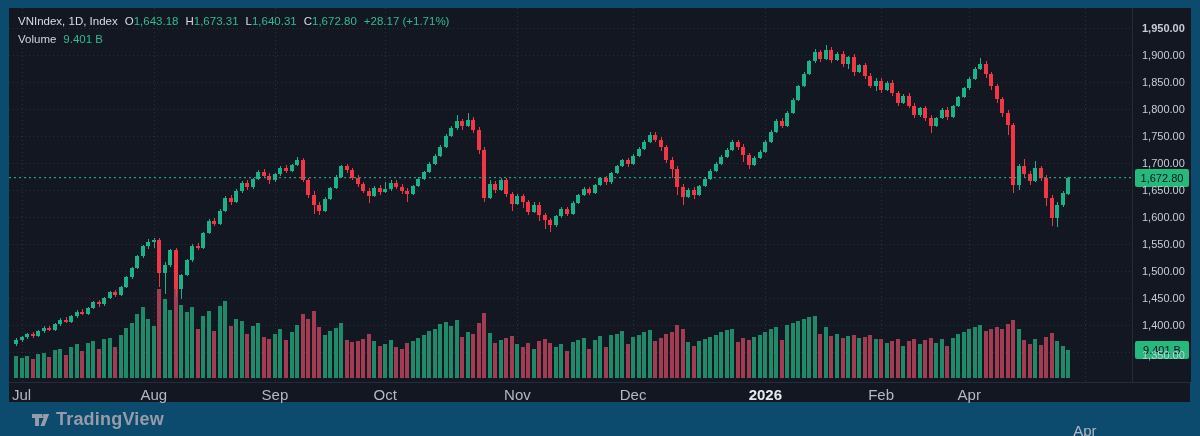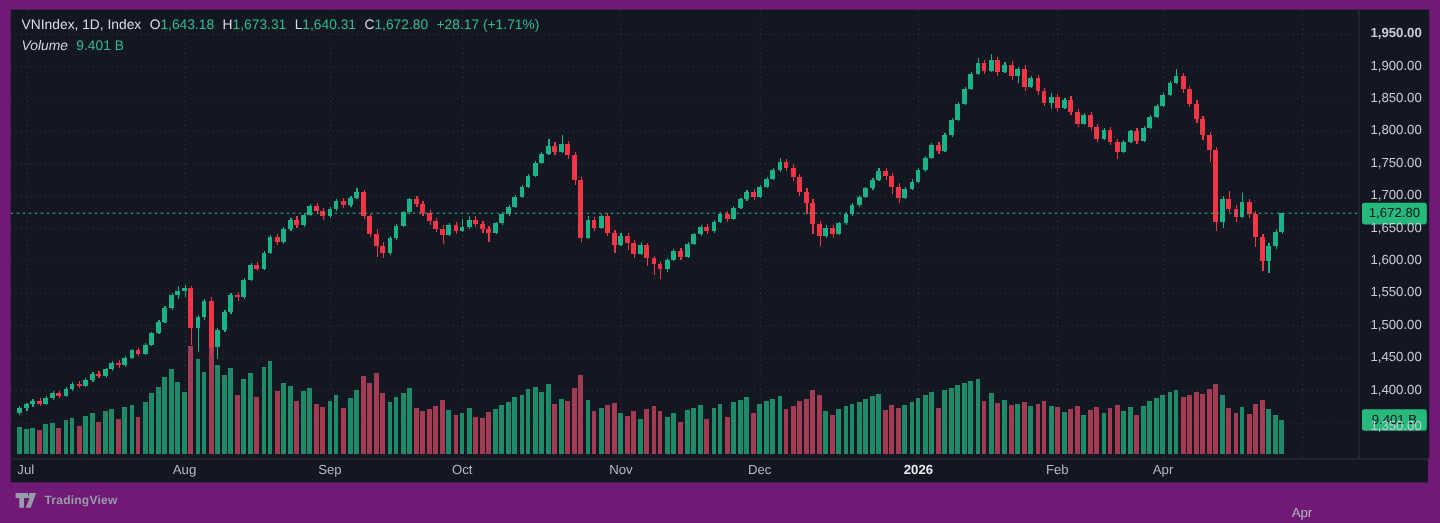--- a/index.html
+++ b/index.html
@@ -1,40 +1,40 @@
 <!DOCTYPE html>
 <html><head>
 <meta charset="utf-8">
 <style>
   html,body{margin:0;padding:0;background:#1e222d;}
-  .root{position:relative;width:1200px;height:436px;background:#701a75;overflow:hidden;
+  .root{position:relative;width:1200px;height:436px;background:#0c4a6e;overflow:hidden;
         font-family:"Liberation Sans",sans-serif;-webkit-font-smoothing:antialiased;}
   .pane{position:absolute;left:9px;top:8px;width:1123px;height:374px;background:#131722;}
   #plot{position:absolute;left:0;top:0;}
   .legend{position:absolute;left:9px;top:4px;line-height:18px;font-size:11.5px;white-space:nowrap;}
   .legend .row{height:18px;display:flex;align-items:center;gap:7px;}
   .legend .sym{color:#d8dce3;font-weight:500;cursor:pointer;}
   .legend .kv .k{color:#d8dce3;}
   .legend .kv .v{color:#2dbd8f;}
   .legend .chg{color:#2dbd8f;}
-  .legend .vlab{color:#d0d4dc;font-style:italic;}
+  .legend .vlab{color:#d0d4dc;}
   .legend .vval{color:#2dbd8f;}
   .price-axis{position:absolute;left:1132px;top:8px;width:58px;height:374px;background:#131722;
               border-left:1px solid #262b38;cursor:ns-resize;}
   .price-axis .tick{position:absolute;left:9px;height:14px;line-height:14px;font-size:11px;color:#c7ccd6;}
   .badge{position:absolute;left:2px;width:54px;height:18px;line-height:18px;text-align:center;
          font-size:11px;border-radius:2px;}
   .time-axis{position:absolute;left:9px;top:382px;width:1181px;height:19px;background:#131722;
              border-top:1px solid #262b38;cursor:ew-resize;}
   .time-axis .ttick{position:absolute;top:3px;width:44px;margin-left:-22px;text-align:center;
-                    font-size:11px;color:#b3b8c2;}
+                    font-size:15px;color:#b3b8c2;}
   .time-axis .ttick.em{color:#e6e9ee;font-weight:700;}
   .footer{position:absolute;left:0;top:401px;width:1200px;height:35px;}
-  .brand{position:absolute;left:12px;top:8px;display:flex;align-items:center;gap:6px;
-         color:#969caa;font-size:10px;font-weight:700;text-decoration:none;cursor:pointer;letter-spacing:.2px;}
+  .brand{position:absolute;left:31px;top:8px;display:flex;align-items:center;gap:6px;
+         color:#969caa;font-size:18px;font-weight:700;text-decoration:none;cursor:pointer;letter-spacing:.2px;}
   .brand svg{display:block;}
 </style>
 </head>
 <body>
 
 <div class="root">
 
   <div class="pane">
     <svg id="plot" width="1123" height="374">
         <g>

